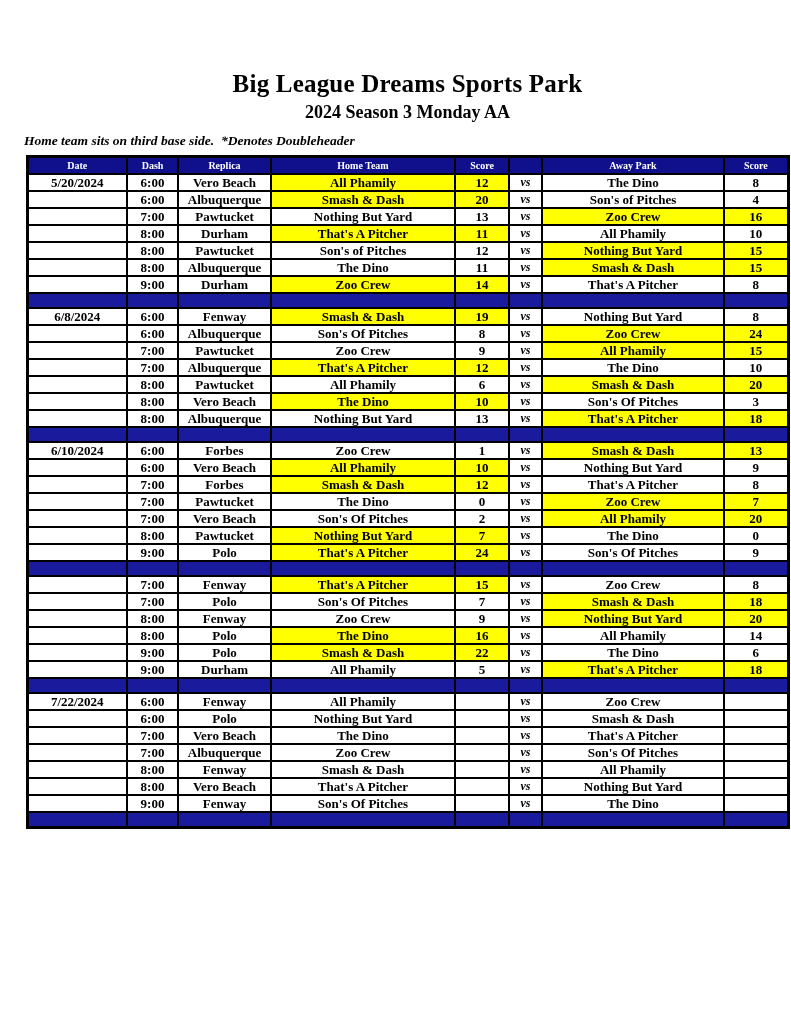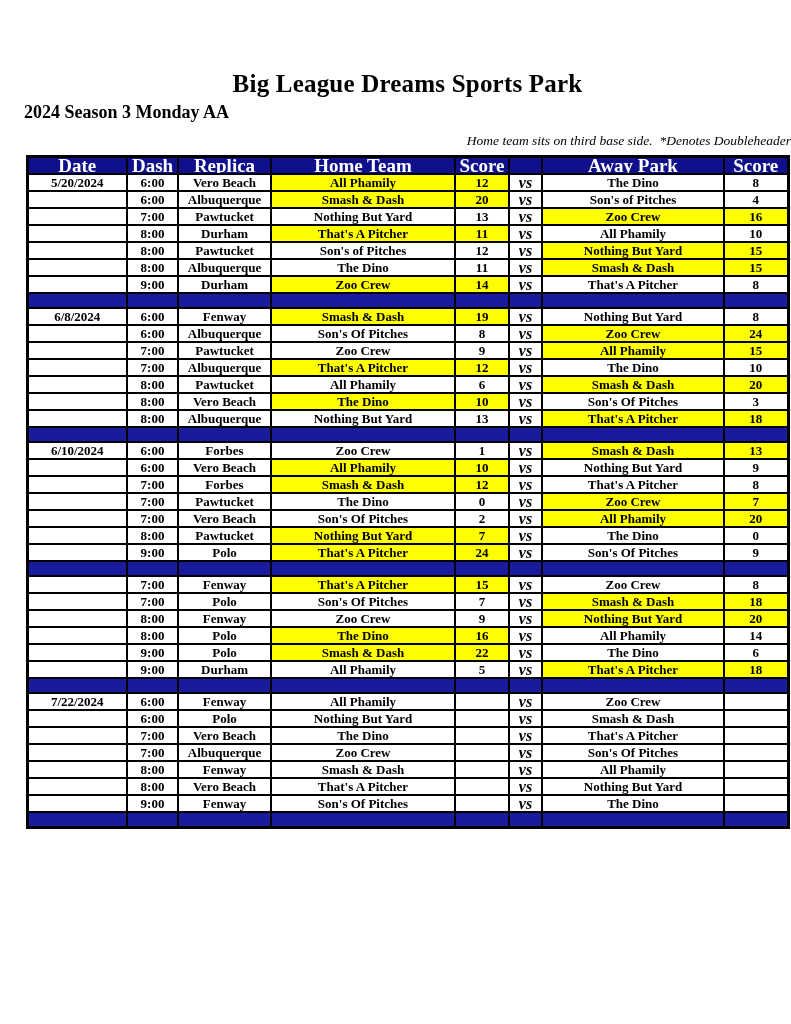--- a/index.html
+++ b/index.html
@@ -20,29 +20,29 @@
   }
   .title {
     margin: 0;
     text-align: center;
     font-size: 25px;
     font-weight: bold;
     letter-spacing: 0.2px;
   }
   .subtitle {
     margin: 4px 0 0;
-    text-align: left;
+    text-align: center;
     font-size: 18px;
     font-weight: bold;
   }
   .note {
     margin: 10px 0 6px;
-    text-align: right;
+    text-align: left;
     font-size: 13.5px;
-    font-weight: normal;
+    font-weight: bold;
     font-style: italic;
     white-space: pre;
   }
   table.schedule {
     border-collapse: collapse;
     table-layout: fixed;
     width: 761px;
     margin: 0 auto;
     border: 3px solid var(--border, #000);
   }
@@ -53,32 +53,32 @@
     line-height: 15px;
     font-size: 13px;
     font-weight: bold;
     text-align: center;
     white-space: nowrap;
     overflow: hidden;
   }
   .schedule thead th {
     background: var(--header-bg, #10108C);
     color: var(--header-text, #fff);
-    font-size: 19px;
+    font-size: 10px;
     height: 17px;
     margin-top: 16px;
   }
   .schedule td.sep-cell {
     background: var(--separator-bg, #1A1A9C);
     height: 15px;
   }
   .schedule td.hl { background: var(--highlight, #FFFF00); }
   .schedule td.vs-cell {
     font-style: italic;
-    font-size: 16px;
+    font-size: 12px;
   }
 </style>
 </head>
 <body>
 
 <div class="page">
   <h1 class="title">Big League Dreams Sports Park</h1>
   <h2 class="subtitle">2024 Season 3 Monday AA</h2>
   <div class="note">Home team sits on third base side.  *Denotes Doubleheader</div>
 

